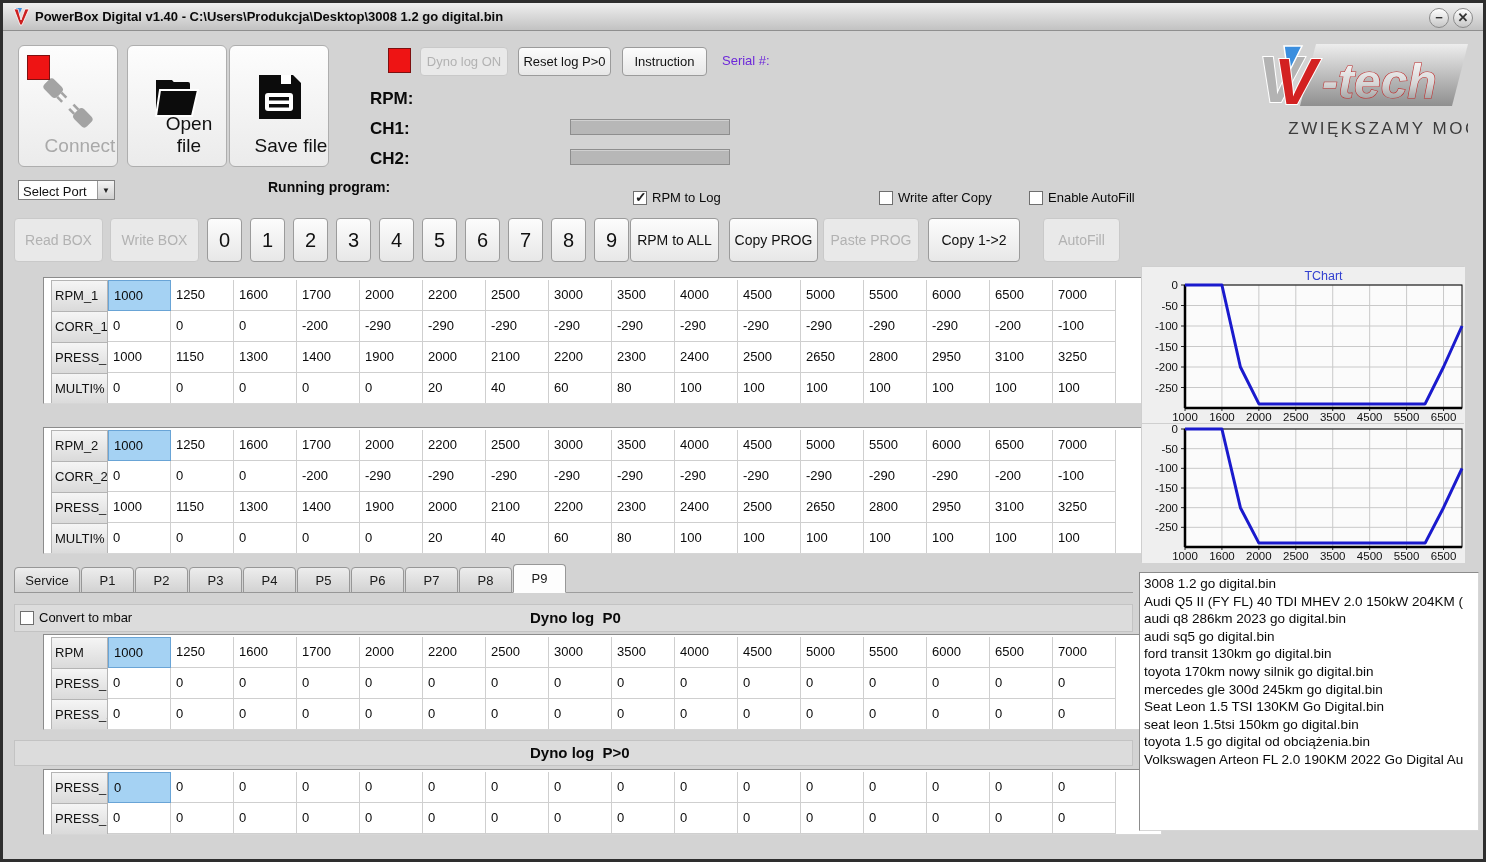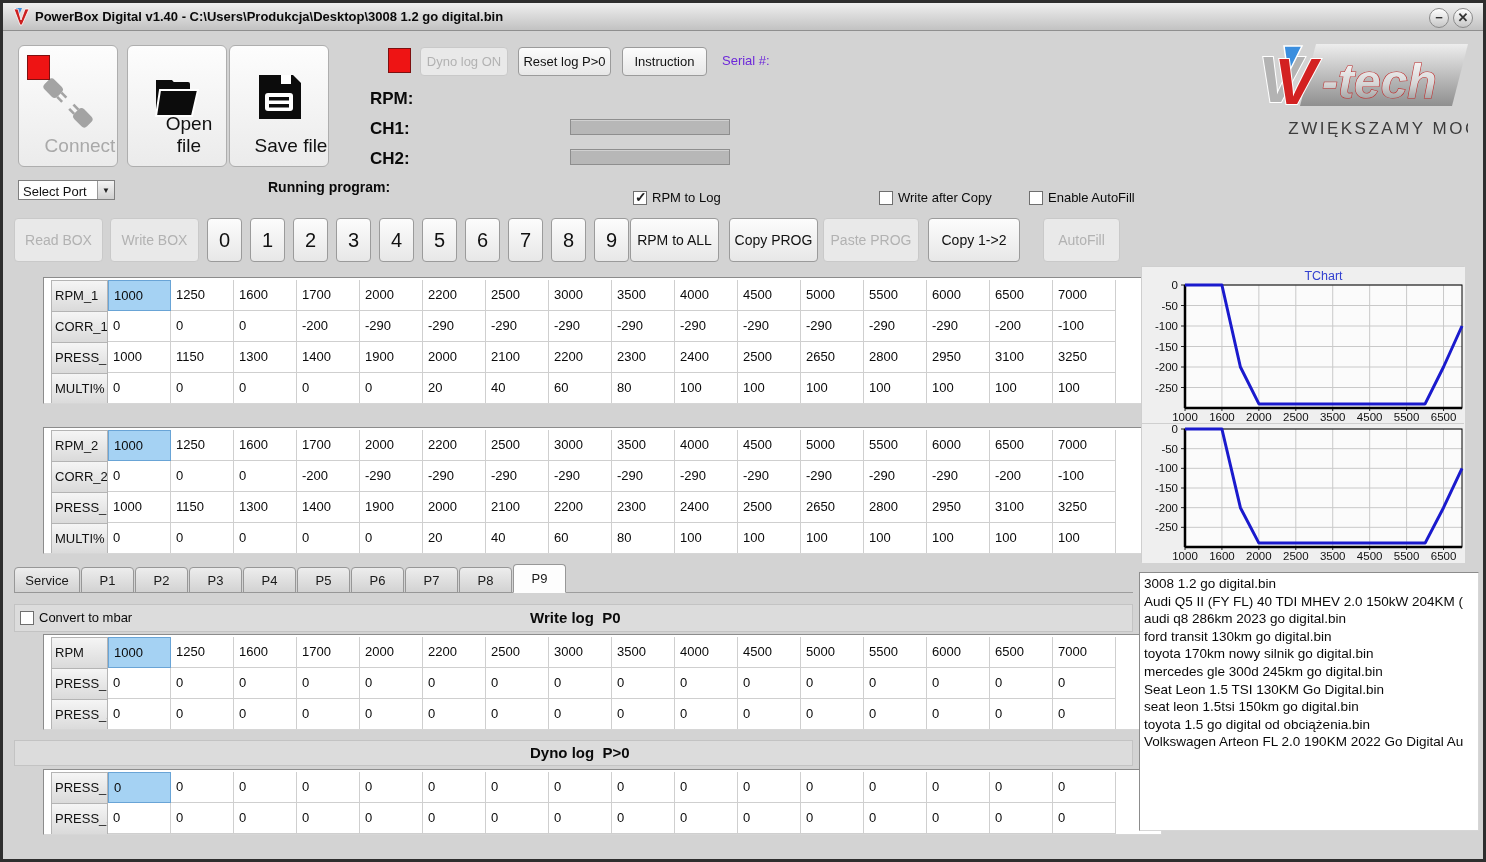--- a/index.html
+++ b/index.html
@@ -359,21 +359,21 @@
       <div class="tab">P8</div>
       <div class="tab active">P9</div>
     </div>
   <div class="tabline"></div>
 
   <div class="band" style="top:604px;height:28px"></div>
   <div class="cb" style="left:20px;top:610px">
     <span class="box"></span>
     <span>Convert to mbar</span>
   </div>
-  <div class="section-title" style="left:530px;top:609px">Write log  P0</div>
+  <div class="section-title" style="left:530px;top:609px">Dyno log  P0</div>
   <div class="panel" style="left:14px;top:634px;width:1119px;height:96px">
     <div class="twrap">
         <div class="trow">
           <div class="hcell">RPM</div>
           <div class="cell sel">1000</div>
           <div class="cell">1250</div>
           <div class="cell">1600</div>
           <div class="cell">1700</div>
           <div class="cell">2000</div>
           <div class="cell">2200</div>
@@ -593,20 +593,21 @@
         <rect x="43" y="5" width="277" height="118" fill="none" stroke="#000"></rect>
         <line x1="43" y1="5" x2="43" y2="123" stroke="#000" stroke-width="2.5"></line>
         <line x1="43" y1="123" x2="320" y2="123" stroke="#000" stroke-width="2.5"></line>
         <polyline points="43.0,5.0 61.5,5.0 79.9,5.0 98.4,83.7 116.9,119.1 135.3,119.1 153.8,119.1 172.3,119.1 190.7,119.1 209.2,119.1 227.7,119.1 246.1,119.1 264.6,119.1 283.1,119.1 301.5,83.7 320.0,44.3" fill="none" stroke="#1a1acd" stroke-width="3" stroke-linejoin="round"></polyline>
       </svg></div>
 
   <div class="file-list">
       <div class="file-item">3008 1.2 go digital.bin</div>
       <div class="file-item">Audi Q5 II (FY FL) 40 TDI MHEV 2.0 150kW 204KM (</div>
       <div class="file-item">audi q8 286km 2023 go digital.bin</div>
+      <div class="file-item">audi sq5 go digital.bin</div>
       <div class="file-item">ford transit 130km go digital.bin</div>
       <div class="file-item">toyota 170km nowy silnik go digital.bin</div>
       <div class="file-item">mercedes gle 300d 245km go digital.bin</div>
       <div class="file-item">Seat Leon 1.5 TSI 130KM Go Digital.bin</div>
       <div class="file-item">seat leon 1.5tsi 150km go digital.bin</div>
       <div class="file-item">toyota 1.5 go digital od obciążenia.bin</div>
       <div class="file-item">Volkswagen Arteon FL 2.0 190KM 2022 Go Digital Au</div>
     </div>
 
   <div class="frame"></div>

